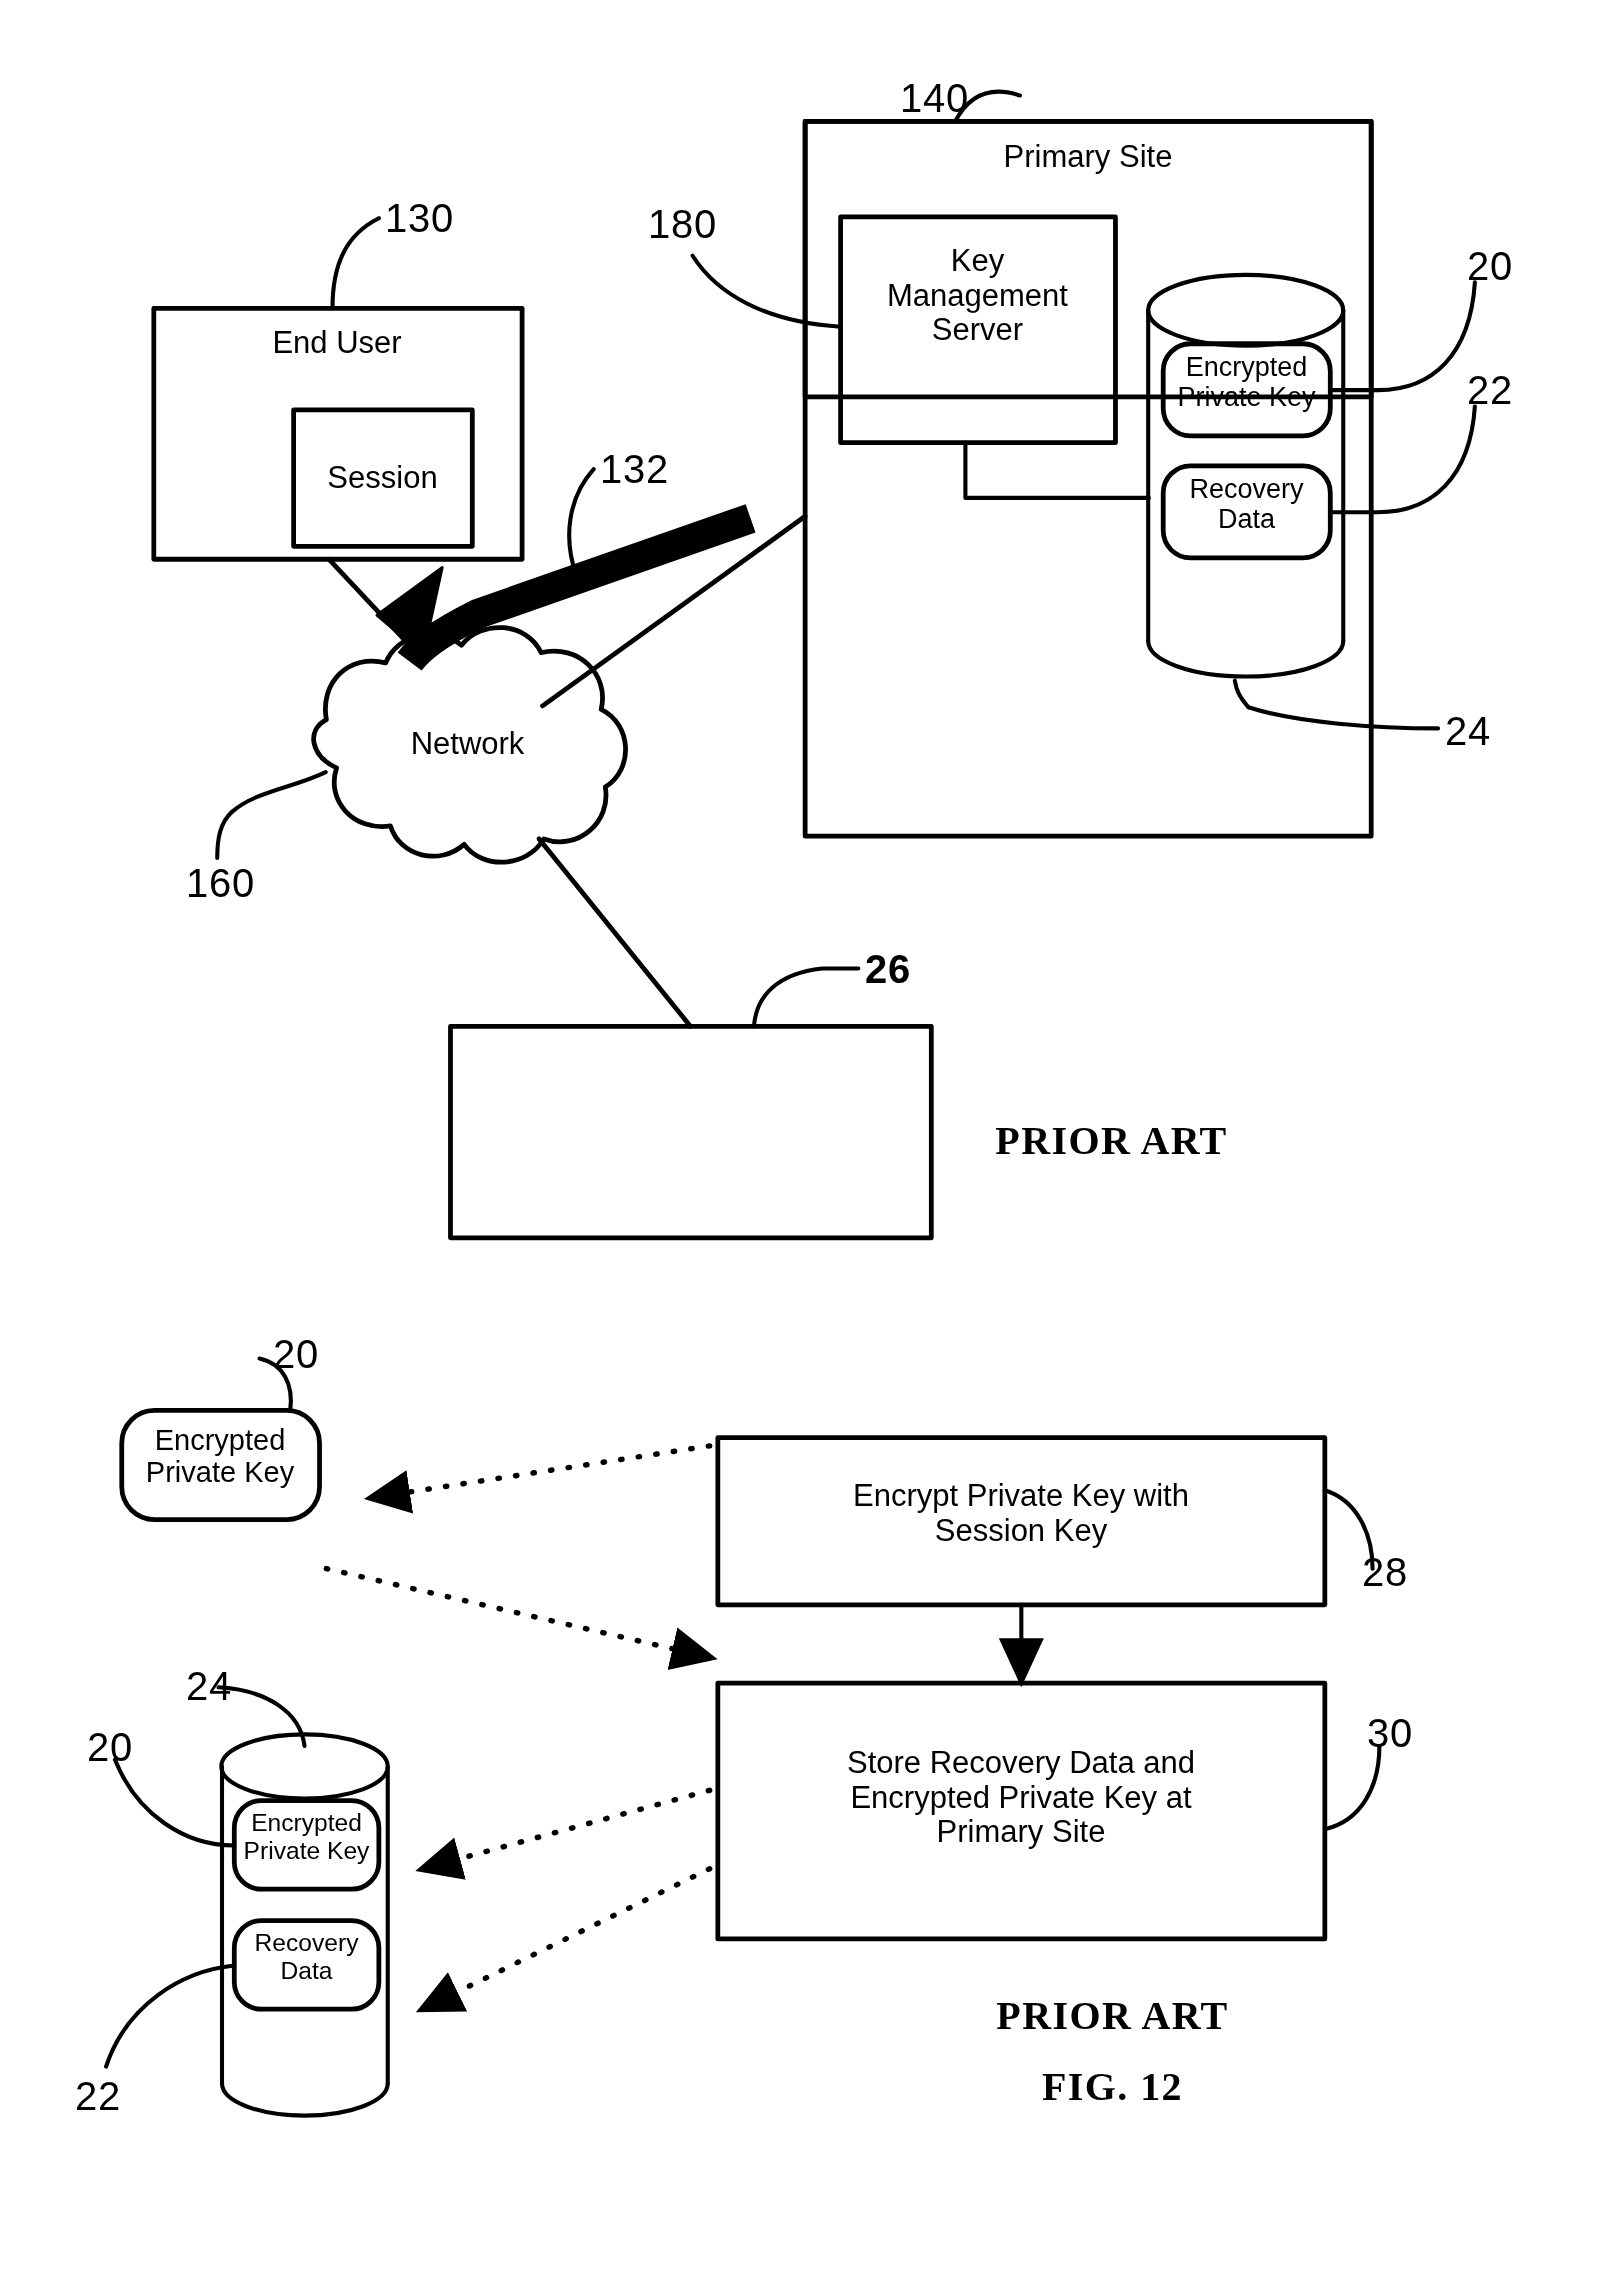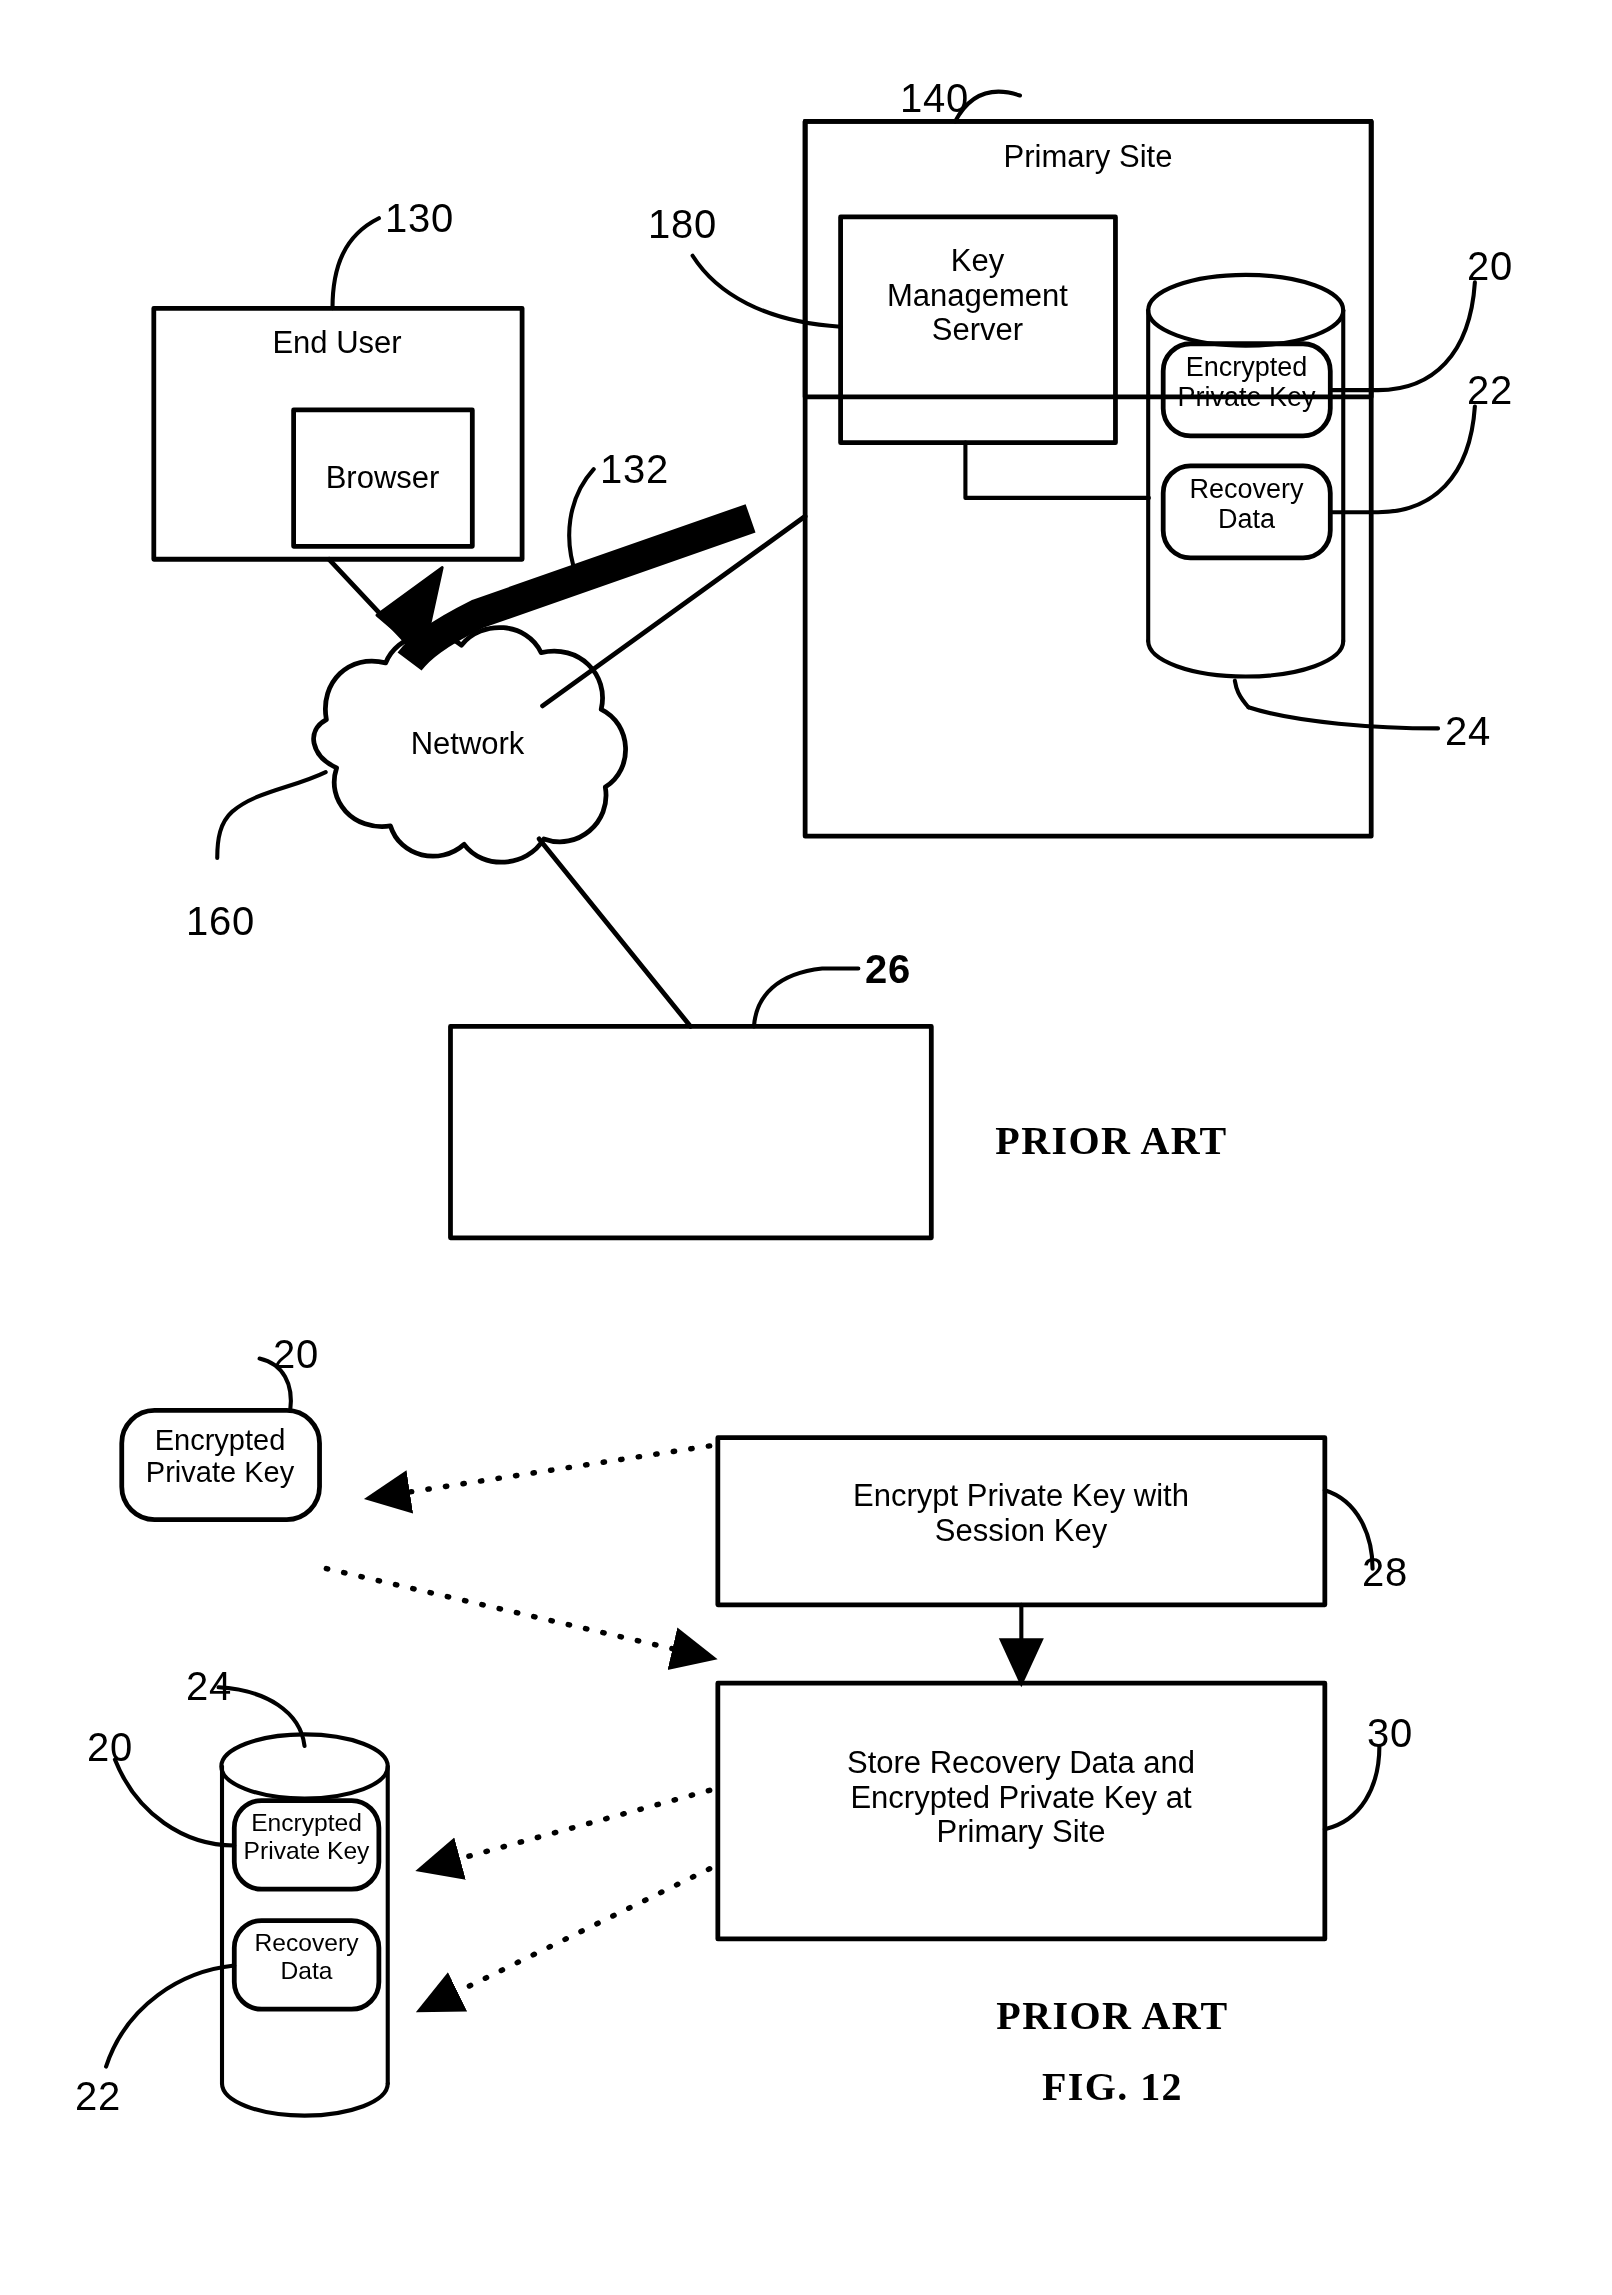--- a/index.html
+++ b/index.html
@@ -166,42 +166,42 @@
       <path d="M478,2300 L1040,2430" stroke-width="8" stroke-dasharray="2 24" stroke-linecap="round" marker-end="url(#dotArrow)"></path>
 
       <path d="M1040,2625 L620,2740" stroke-width="8" stroke-dasharray="2 24" stroke-linecap="round" marker-end="url(#dotArrow)"></path>
       <path d="M1040,2740 L620,2945" stroke-width="8" stroke-dasharray="2 24" stroke-linecap="round" marker-end="url(#dotArrow)"></path>
 
     </g>
   </svg>
 
   <div class="lbl boxlabel" style="left:153px; top:326px; width:368px;">End User</div>
 
-  <div class="lbl boxlabel" style="left:293px; top:461px; width:179px;">Browser</div>
+  <div class="lbl boxlabel" style="left:293px; top:461px; width:179px;">Session</div>
 
   <div class="lbl boxlabel" style="left:805px; top:140px; width:566px;">Primary Site</div>
 
   <div class="lbl boxlabel" style="left:840px; top:244px; width:275px;">Key
 Management
 Server</div>
 
   <div class="lbl" style="left:1163px; top:352px; width:167px; font-size:27px;">Encrypted
 Private Key</div>
 
   <div class="lbl" style="left:1163px; top:474px; width:167px; font-size:27px;">Recovery
 Data</div>
 
   <div class="lbl boxlabel" style="left:355px; top:727px; width:225px;">Network</div>
 
 
   <div class="refnum" style="left:385px; top:196px;">130</div>
   <div class="refnum" style="left:648px; top:202px;">180</div>
   <div class="refnum" style="left:600px; top:447px;">132</div>
   <div class="refnum" style="left:900px; top:76px;">140</div>
-  <div class="refnum" style="left:186px; top:899px;">160</div>
+  <div class="refnum" style="left:186px; top:861px;">160</div>
   <div class="refnum" style="left:1467px; top:244px;">20</div>
   <div class="refnum" style="left:1467px; top:368px;">22</div>
   <div class="refnum" style="left:1445px; top:709px;">24</div>
   <div class="refnum" style="left:865px; top:947px;font-weight:bold;">26</div>
 
   <div class="figtitle" style="left:907px; top:1117px; width:409px;">PRIOR ART</div>
 
   <div class="lbl" style="left:121px; top:1424px; width:198px; font-size:29px;">Encrypted
 Private Key</div>
 

